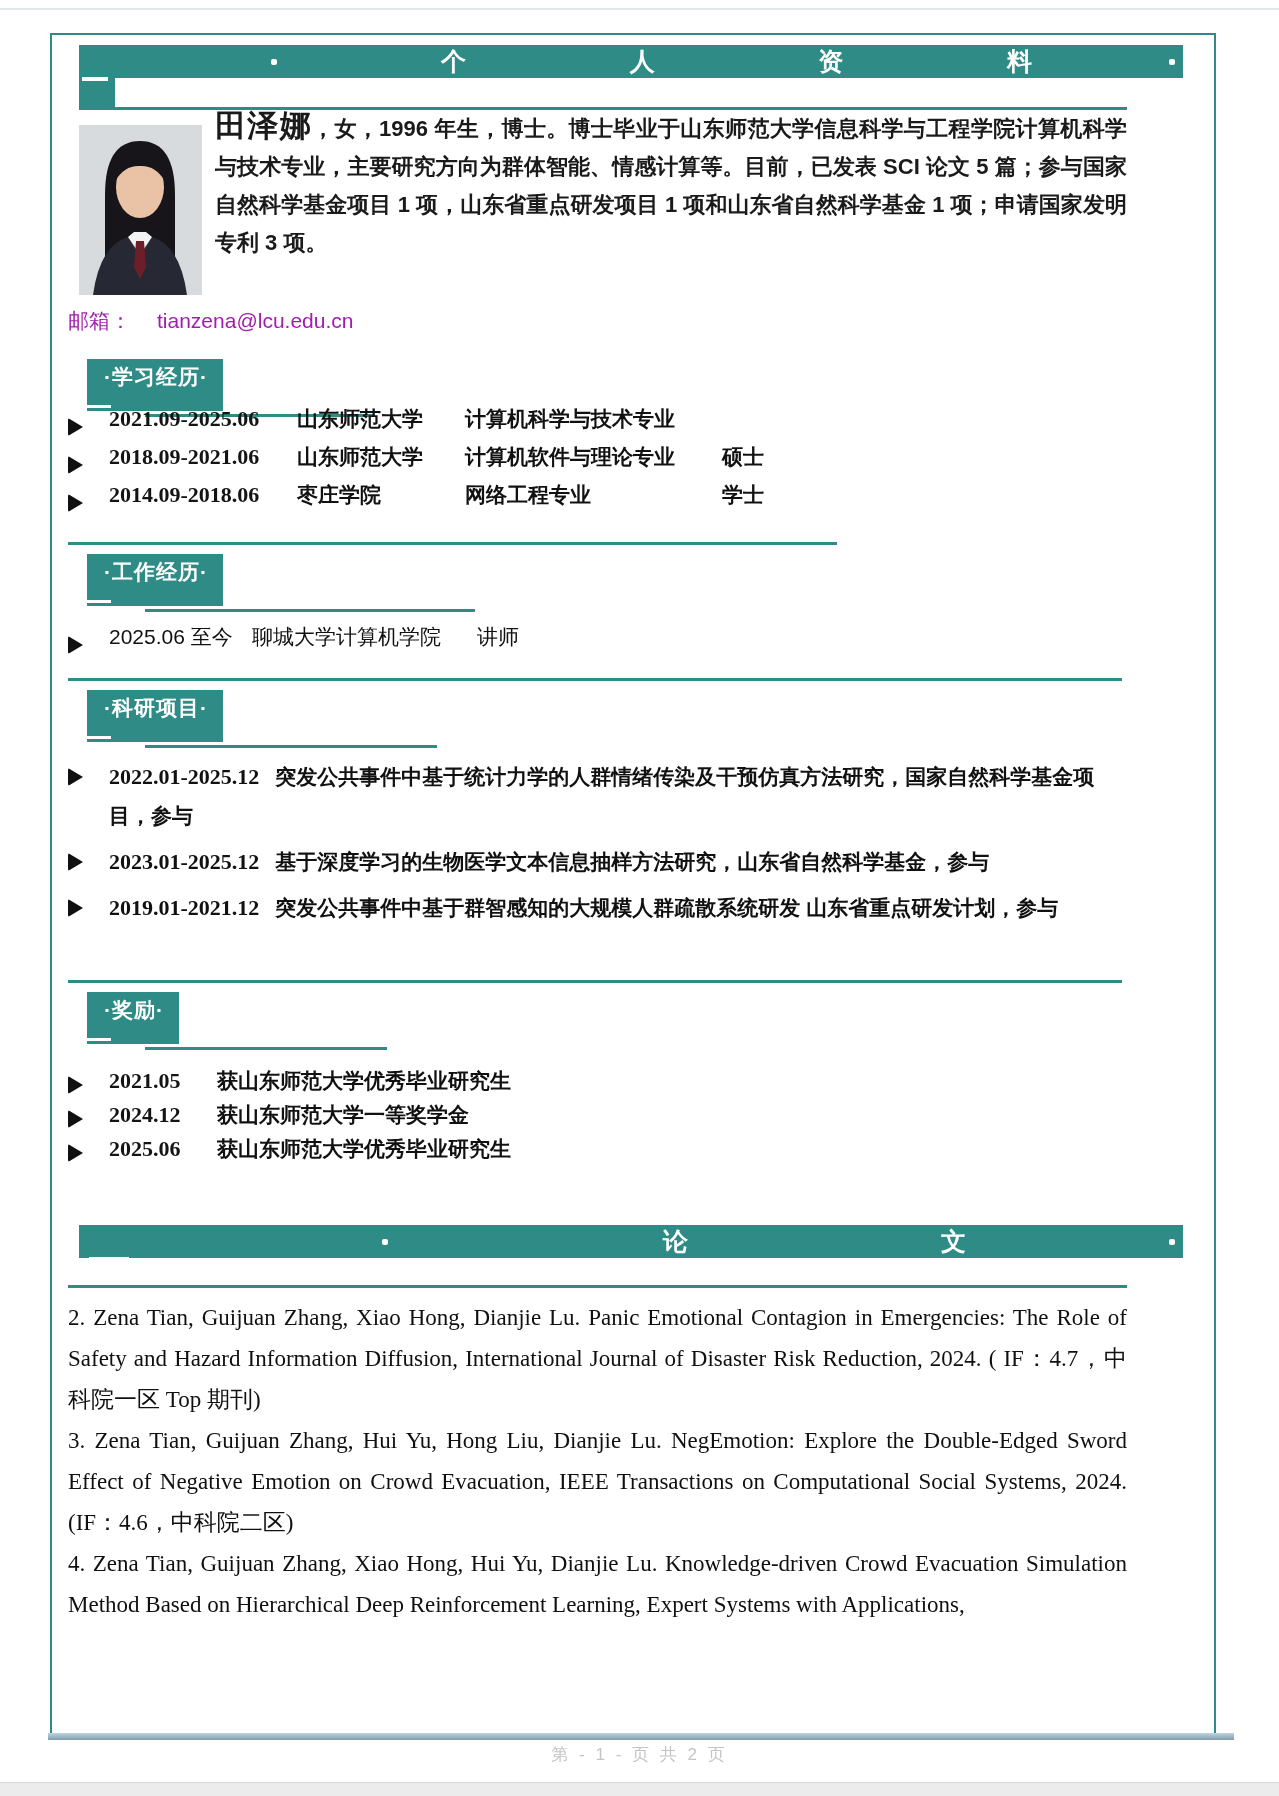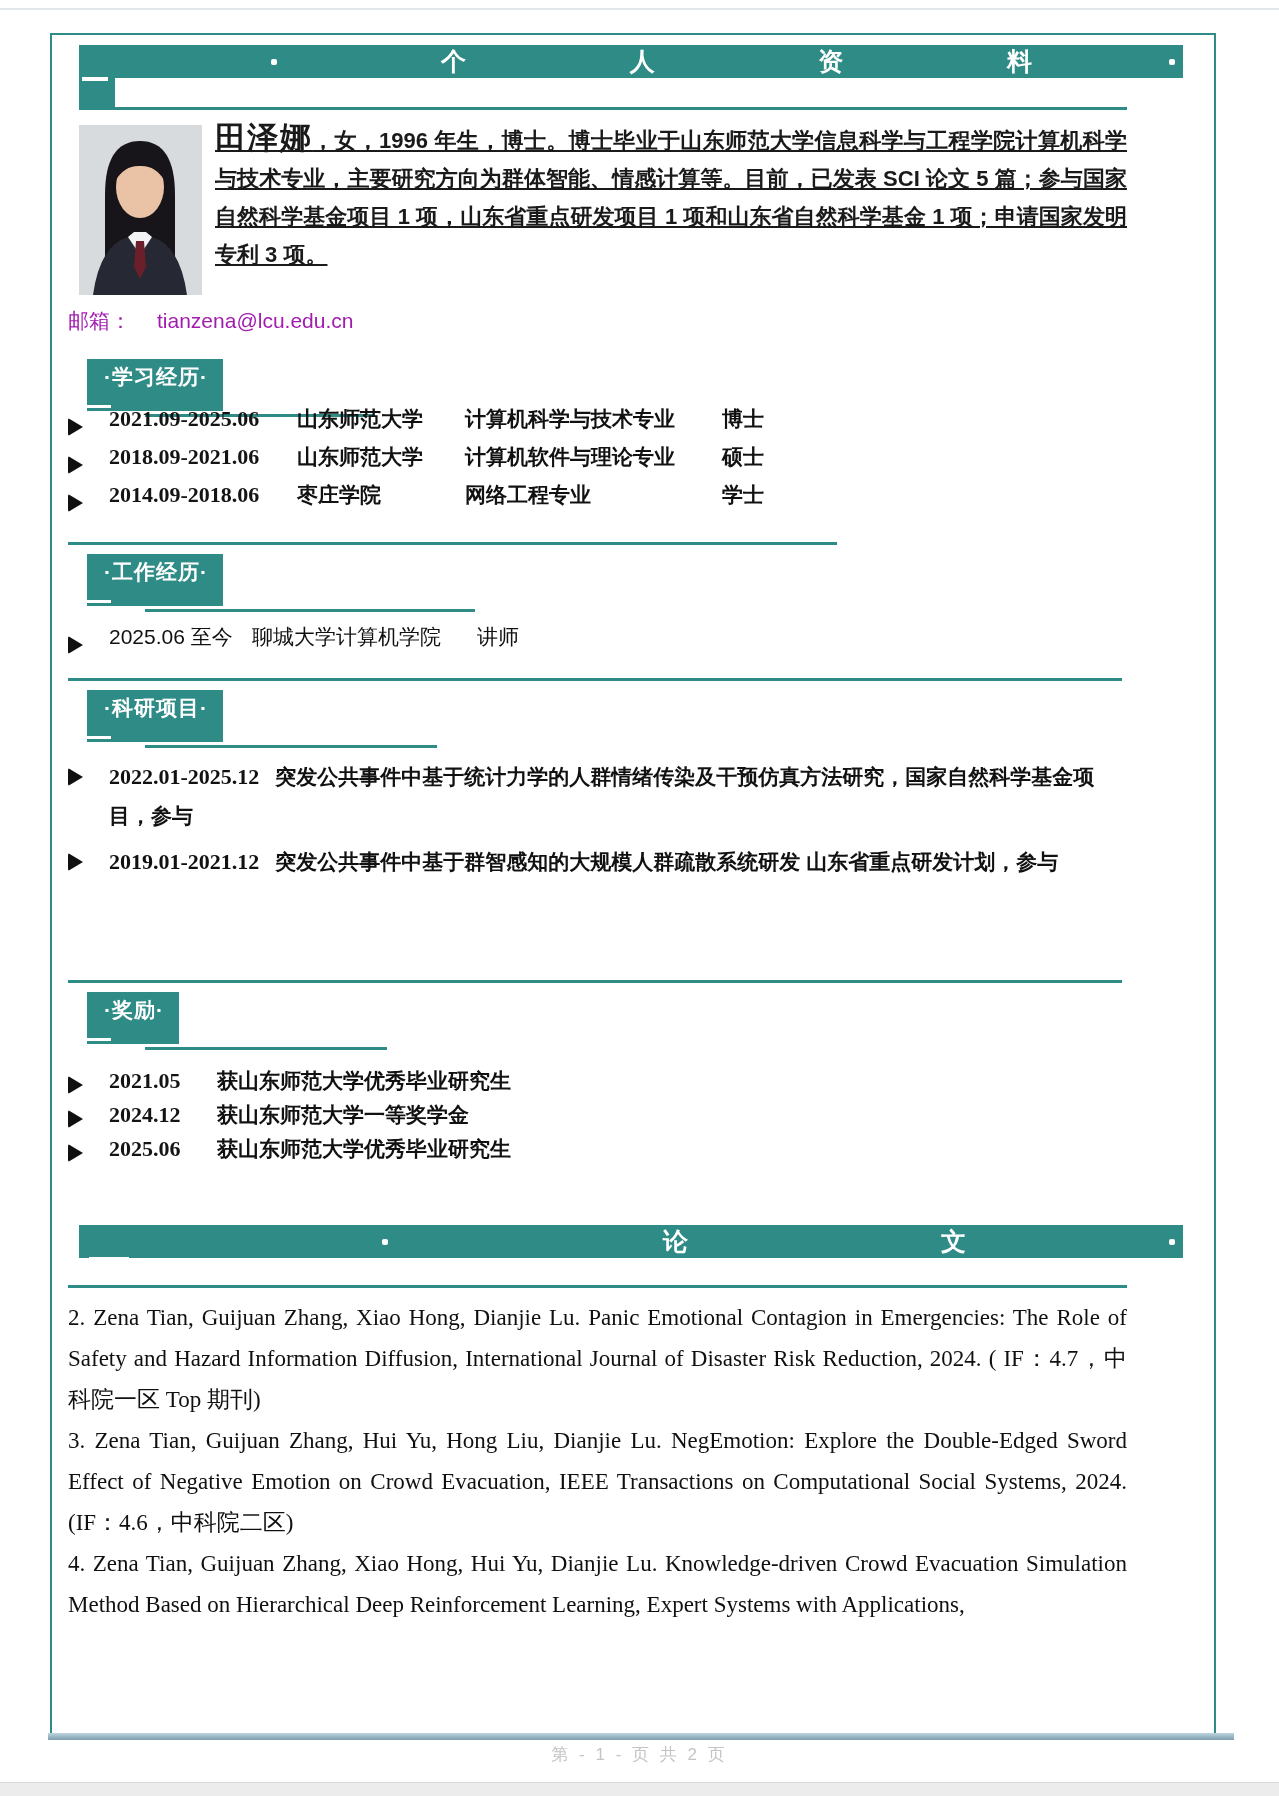--- a/index.html
+++ b/index.html
@@ -33,22 +33,22 @@
   }
   .banner-dot.left1{left:192px;}
   .banner-dot.left2{left:303px;}
   .banner-dot.right{right:8px;}
   .banner-dash{position:absolute;left:3px;bottom:-3px;width:26px;height:4px;background:#fff;z-index:3;}
   .banner-tab{position:absolute;left:0;top:100%;width:36px;height:30px;background:#2e8b86;}
   .thin-rule{position:absolute;height:3px;background:#2e8b86;}
   
   .photo{position:absolute;left:27px;top:90px;width:123px;height:170px;}
   .profile-text{
-    position:absolute;left:163px;top:84px;width:912px;
-    font-size:22px;line-height:38px;font-weight:600;color:#1a1a1a;text-align:justify;text-decoration:underline;
+    position:absolute;left:163px;top:72px;width:912px;
+    font-size:22px;line-height:38px;font-weight:600;color:#1a1a1a;text-align:justify;
   }
   .person-name{font-size:31px;font-weight:800;letter-spacing:1px;}
   .email-row{position:absolute;left:16px;top:272px;font-size:21px;font-weight:400;color:#a21caf;}
   .email-label{margin-right:26px;}
   
   .section-head{position:absolute;left:16px;}
   .section-tab{
     position:relative;display:inline-block;margin-left:19px;background:#2e8b86;color:#fff;
     font-size:21px;font-weight:700;padding:4px 15px 20px 17px;letter-spacing:1px;
   }
@@ -131,21 +131,20 @@
       <span class="section-tab"><span class="tab-dash"></span><span>·学习经历·</span></span>
       <span class="section-underline u-edu"></span>
     </div>
     <div class="rows" style="top:370px;">
 
         <div class="edu-row">
           <span class="arrow"></span>
           <span class="date-serif">2021.09-2025.06</span>
           <span>山东师范大学</span>
           <span>计算机科学与技术专业</span>
-          <span>博士</span>
         </div>
 
         <div class="edu-row">
           <span class="arrow"></span>
           <span class="date-serif">2018.09-2021.06</span>
           <span>山东师范大学</span>
           <span>计算机软件与理论专业</span>
           <span>硕士</span>
         </div>
 
@@ -178,20 +177,24 @@
       <span class="section-tab"><span class="tab-dash"></span><span>·科研项目·</span></span>
       <span class="section-underline u-proj"></span>
     </div>
     <div class="rows" style="top:722px;">
 
         <div class="proj-item">
           <span class="arrow"></span>
           <span><span class="proj-date">2022.01-2025.12</span><span>突发公共事件中基于统计力学的人群情绪传染及干预仿真方法研究，国家自然科学基金项目，参与</span></span>
         </div>
 
+        <div class="proj-item">
+          <span class="arrow"></span>
+          <span><span class="proj-date">2023.01-2025.12</span><span>基于深度学习的生物医学文本信息抽样方法研究，山东省自然科学基金，参与</span></span>
+        </div>
 
         <div class="proj-item">
           <span class="arrow"></span>
           <span><span class="proj-date">2019.01-2021.12</span><span>突发公共事件中基于群智感知的大规模人群疏散系统研发  山东省重点研发计划，参与</span></span>
         </div>
       </div>
 
     <div class="divider" style="top:945px;width:1054px;"></div>
     <div class="section-head" style="top:957px;">
       <span class="section-tab"><span class="tab-dash"></span><span>·奖励·</span></span>

